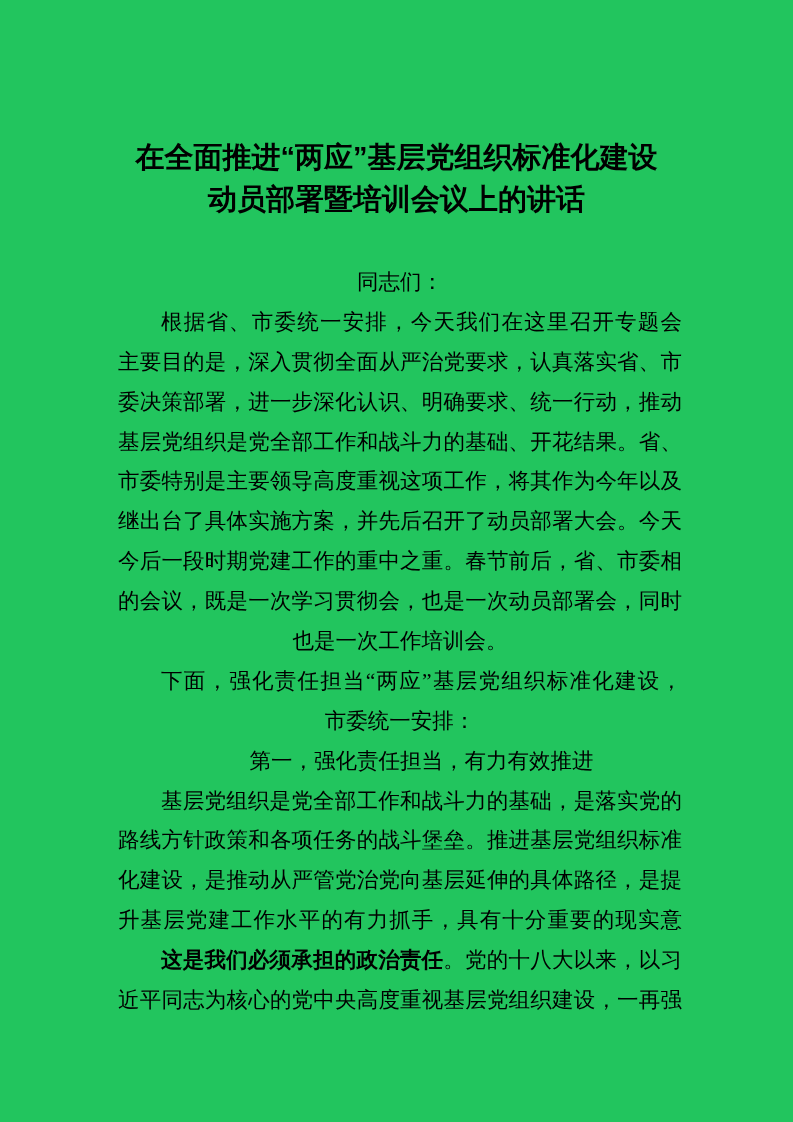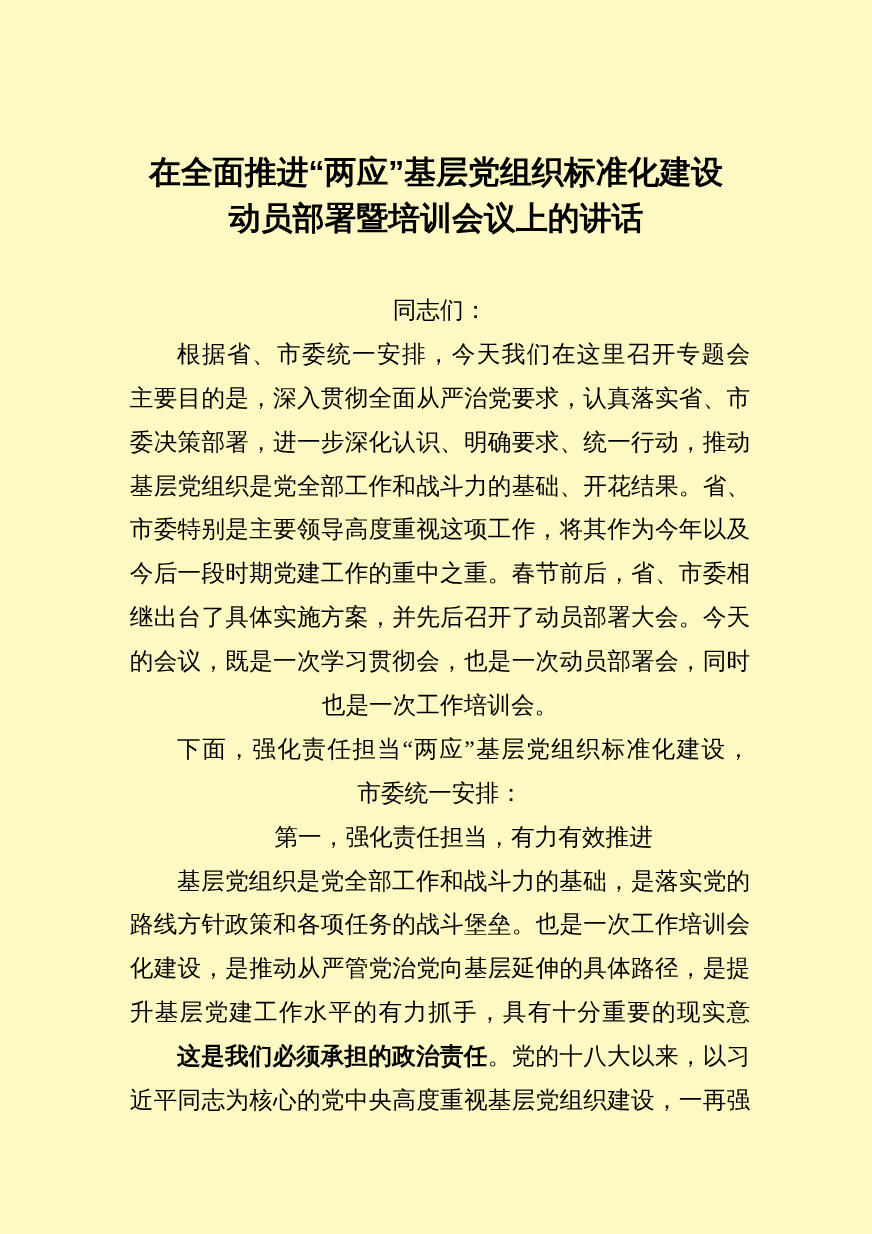--- a/index.html
+++ b/index.html
@@ -4,21 +4,21 @@
 <style>
   html, body {
     margin: 0;
     padding: 0;
     background: #ffffff;
   }
   .page {
     position: relative;
     width: 793px;
     height: 1122px;
-    background: #fef9c3;
+    background: #22c55e;
     color: #000000;
     font-family: "Liberation Serif", serif;
     overflow: hidden;
   }
   .doc-title {
     position: absolute;
     top: 136px;
     left: 0;
     width: 793px;
     text-align: center;
@@ -74,36 +74,36 @@
   <div class="doc-body">
 
     <div class="bl ll">同志们：</div>
 
     <div>
       <div class="bl jl ind">根据省、市委统一安排，今天我们在这里召开专题会议，</div>
       <div class="bl jl">主要目的是，深入贯彻全面从严治党要求，认真落实省、市</div>
       <div class="bl jl">委决策部署，进一步深化认识、明确要求、统一行动，推动</div>
       <div class="bl jl">基层党组织是党全部工作和战斗力的基础、开花结果。省、</div>
       <div class="bl jl">市委特别是主要领导高度重视这项工作，将其作为今年以及</div>
+      <div class="bl jl">继出台了具体实施方案，并先后召开了动员部署大会。今天</div>
       <div class="bl jl">今后一段时期党建工作的重中之重。春节前后，省、市委相</div>
-      <div class="bl jl">继出台了具体实施方案，并先后召开了动员部署大会。今天</div>
       <div class="bl jl">的会议，既是一次学习贯彻会，也是一次动员部署会，同时</div>
       <div class="bl ll">也是一次工作培训会。</div>
     </div>
 
     <div>
       <div class="bl jl ind">下面，强化责任担当“两应”基层党组织标准化建设，</div>
       <div class="bl ll">市委统一安排：</div>
     </div>
 
     <div class="bl ll ind sec-heading">第一，强化责任担当，有力有效推进</div>
 
     <div>
       <div class="bl jl ind">基层党组织是党全部工作和战斗力的基础，是落实党的</div>
-      <div class="bl jl">路线方针政策和各项任务的战斗堡垒。也是一次工作培训会</div>
+      <div class="bl jl">路线方针政策和各项任务的战斗堡垒。推进基层党组织标准</div>
       <div class="bl jl">化建设，是推动从严管党治党向基层延伸的具体路径，是提</div>
       <div class="bl jl">升基层党建工作水平的有力抓手，具有十分重要的现实意义。</div>
     </div>
 
     <div>
       <div class="bl jl ind"><span class="kai-em">这是我们必须承担的政治责任</span><span>。党的十八大以来，以习</span></div>
       <div class="bl jl">近平同志为核心的党中央高度重视基层党组织建设，一再强</div>
     </div>
 
   </div>

